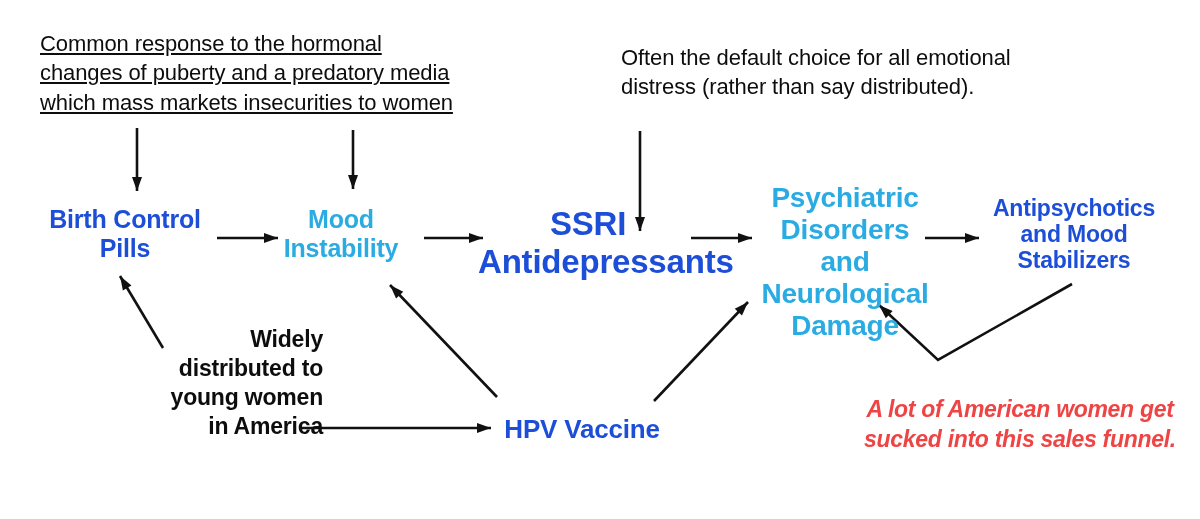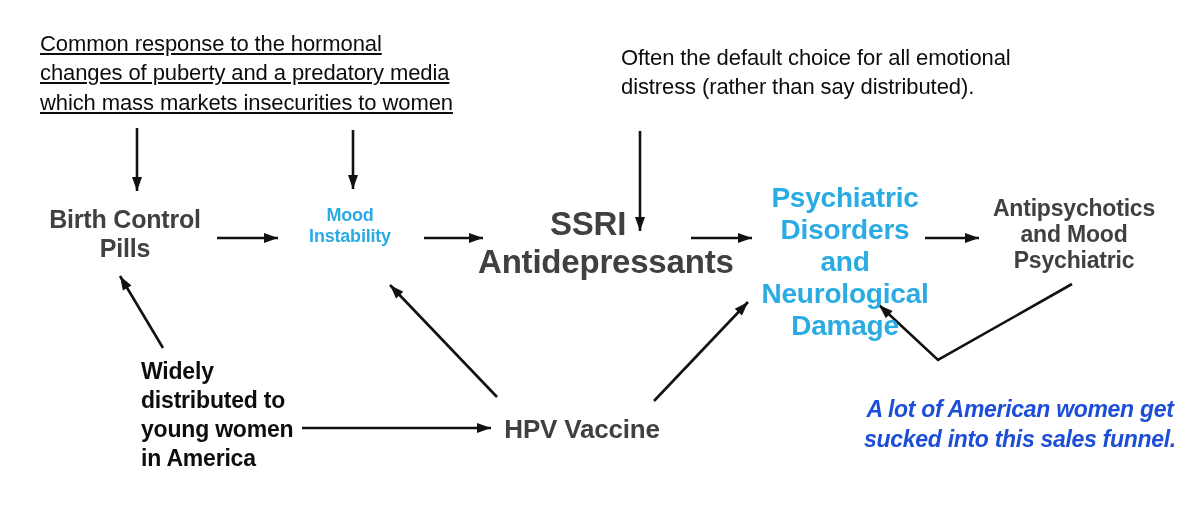--- a/index.html
+++ b/index.html
@@ -26,43 +26,42 @@
     pointer-events: none;
   }
   .node {
     position: absolute;
     font-weight: bold;
     text-align: center;
     line-height: 1.14;
     letter-spacing: -0.2px;
     white-space: pre-line;
   }
-  .node-red   { color: #404040; }
+  .node-red   { color: #1d4ed8; }
   .node-blue  { color: #2aabe2; }
   .annot {
     position: absolute;
     color: #0d0d0d;
     font-weight: normal;
     line-height: 1.33;
     white-space: pre-line;
     letter-spacing: -0.1px;
   }
   .annot-bold {
     position: absolute;
     color: #0d0d0d;
     font-weight: bold;
-    text-align: left;
+    text-align: right;
     line-height: 1.26;
     white-space: pre-line;
     letter-spacing: -0.2px;
-    margin-top: 32px;
   }
   .annot-italic {
     position: absolute;
-    color: #1d4ed8;
+    color: #ef4444;
     font-weight: bold;
     font-style: italic;
     text-align: center;
     line-height: 1.30;
     white-space: pre-line;
     letter-spacing: -0.3px;
   }
 </style>
 </head>
 <body>
@@ -116,31 +115,31 @@
       </g>
       <g>
         <polyline points="1072,284 938,360 879,305" fill="none" stroke="#111111" stroke-width="2.6" stroke-linecap="butt" stroke-linejoin="miter"></polyline>
         <polygon points="879,305 892.6499257657015,310.888932551052 885.8311617592203,318.2036066670954" fill="#111111"></polygon>
       </g>
     </svg>
 
   <div id="node-layer">
       <div class="node node-red" style="left: 40px; top: 205px; width: 170px; font-size: 25px;">Birth Control
 Pills</div>
-      <div class="node node-blue" style="left: 277px; top: 205px; width: 146px; font-size: 18px;">Mood
+      <div class="node node-blue" style="left: 268px; top: 205px; width: 146px; font-size: 25px;">Mood
 Instability</div>
       <div class="node node-red" style="left: 478px; top: 205px; width: 220px; font-size: 33px;">SSRI
 Antidepressants</div>
       <div class="node node-blue" style="left: 757px; top: 182px; width: 176px; font-size: 28px;">Psychiatric
 Disorders and
 Neurological
 Damage</div>
       <div class="node node-red" style="left: 975px; top: 195px; width: 198px; font-size: 23px;">Antipsychotics
 and Mood
-Psychiatric</div>
+Stabilizers</div>
       <div class="node node-red" style="left: 497px; top: 415px; width: 170px; font-size: 26px;">HPV Vaccine</div>
     </div>
   <div id="annot-layer">
       <div class="annot" style="left: 40px; top: 29px; width: 480px; font-size: 22px; text-decoration: underline;">Common response to the hormonal
 changes of puberty and a predatory media
 which mass markets insecurities to women</div>
       <div class="annot" style="left: 621px; top: 43px; width: 470px; font-size: 22px;">Often the default choice for all emotional
 distress (rather than say distributed).</div>
       <div class="annot-bold" style="left: 141px; top: 325px; width: 182px; font-size: 23px;">Widely
 distributed to

